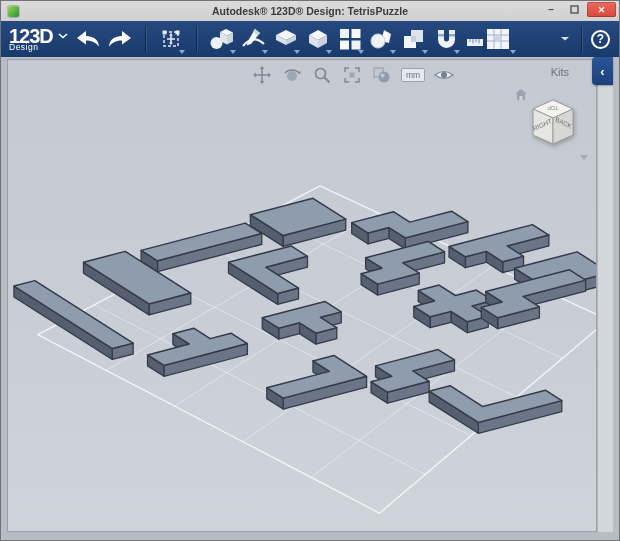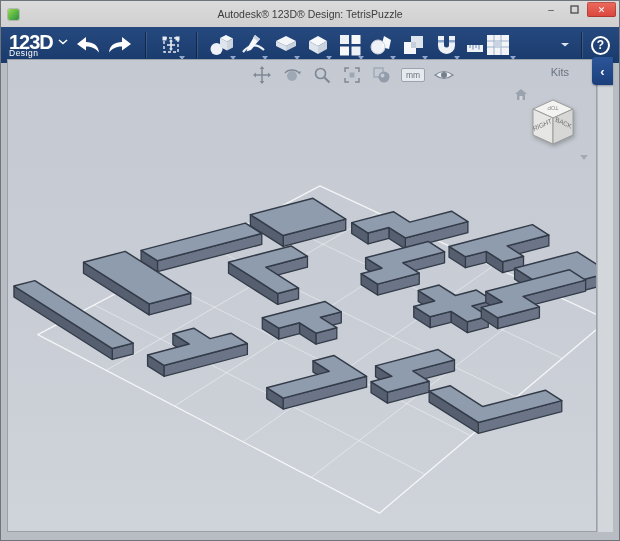--- a/index.html
+++ b/index.html
@@ -3,21 +3,21 @@
 <meta charset="utf-8">
 <style>
   html,body{margin:0;padding:0;background:#9aa0a7;}
   *{box-sizing:border-box;}
   .window{
     width:620px;height:541px;position:relative;overflow:hidden;
     font-family:"Liberation Sans",sans-serif;
     background:#b8bdc4;border:1px solid #6f747a;
   }
   
-  .titlebar{height:26px;background:linear-gradient(#dbdbdb,#d0d0d0);position:relative;display:flex;align-items:center;}
+  .titlebar{height:20px;background:linear-gradient(#dbdbdb,#d0d0d0);position:relative;display:flex;align-items:center;font-weight:bold;}
   .app-icon{width:11px;height:11px;margin-left:7px;border-radius:2px;
     background:linear-gradient(135deg,#9ad94f 0%,#55b344 55%,#2f8f3c 100%);box-shadow:0 0 0 1px rgba(0,0,0,.15);}
   .wtitle{position:absolute;left:0;right:0;text-align:center;font-size:10.5px;color:#3c3c3c;line-height:17px;pointer-events:none;}
   .win-buttons{position:absolute;right:3px;top:1px;display:flex;gap:3px;align-items:center;}
   .win-btn{width:20px;height:14px;display:flex;align-items:center;justify-content:center;font-size:10px;color:#4a4a4a;border-radius:2px;}
   .win-btn.close{width:29px;height:15px;background:linear-gradient(#ec6a5e,#d9463c);color:#fff;font-size:9px;box-shadow:inset 0 0 0 1px rgba(0,0,0,.2);}
   
   .toolbar{height:36px;background:linear-gradient(#26497f,#193a6c);display:flex;align-items:center;position:relative;}
   .logo{margin-left:8px;color:#fff;line-height:1;cursor:default;}
   .logo .big{font-size:20px;font-weight:bold;letter-spacing:-1px;}

